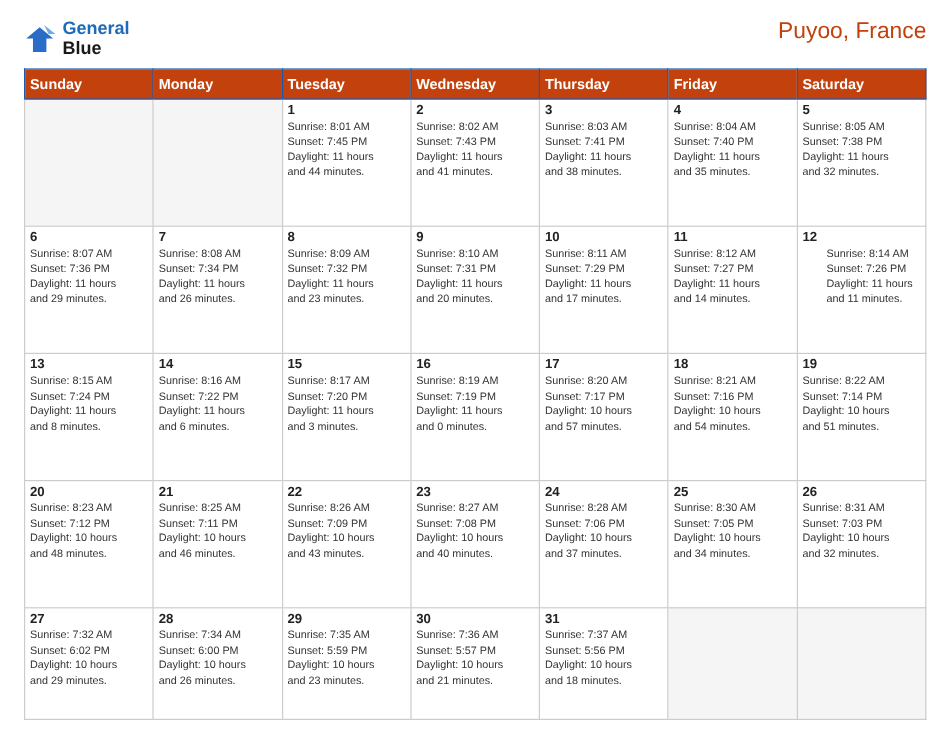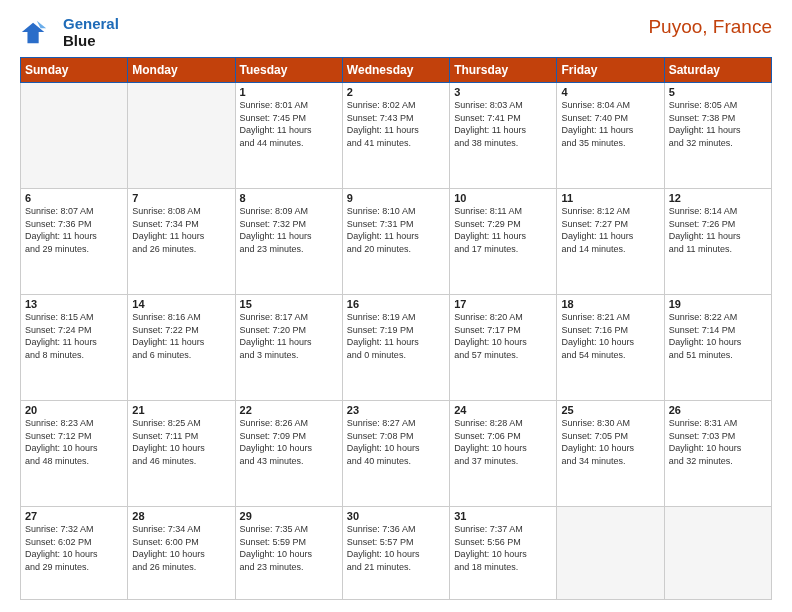--- a/index.html
+++ b/index.html
@@ -19,21 +19,21 @@
     }
     .header {
       display: flex;
       justify-content: space-between;
       align-items: flex-start;
       margin-bottom: 8px;
     }
     .logo {
       display: flex;
       align-items: center;
-      gap: 15px;
+      gap: 4px;
     }
     .logo-text {
       font-size: 15px;
       font-weight: bold;
       color: #1a1a1a;
       line-height: 1.1;
     }
     .logo-blue { color: #1e6bb8; }
     .logo-icon {
       width: 28px;
@@ -204,21 +204,21 @@
           </td>
           <td>
             <span class="day-num">11</span>
             <div class="day-info" style="white-space: pre-line;">Sunrise: 8:12 AM
 Sunset: 7:27 PM
 Daylight: 11 hours
 and 14 minutes.</div>
           </td>
           <td>
             <span class="day-num">12</span>
-            <div class="day-info" style="white-space: pre-line;">Sunrise: 8:14 AM
+            <div class="day-info" style="white-space: pre-line; margin-left: 20px;">Sunrise: 8:14 AM
 Sunset: 7:26 PM
 Daylight: 11 hours
 and 11 minutes.</div>
           </td>
         </tr>
         <tr>
           <td>
             <span class="day-num">13</span>
             <div class="day-info" style="white-space: pre-line;">Sunrise: 8:15 AM
 Sunset: 7:24 PM

